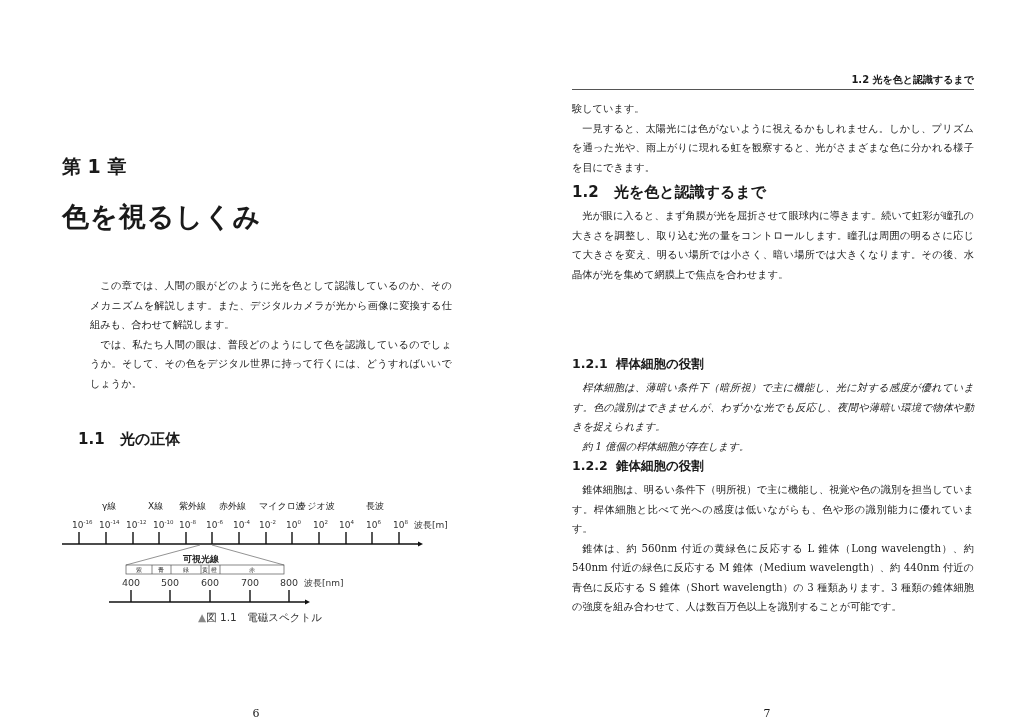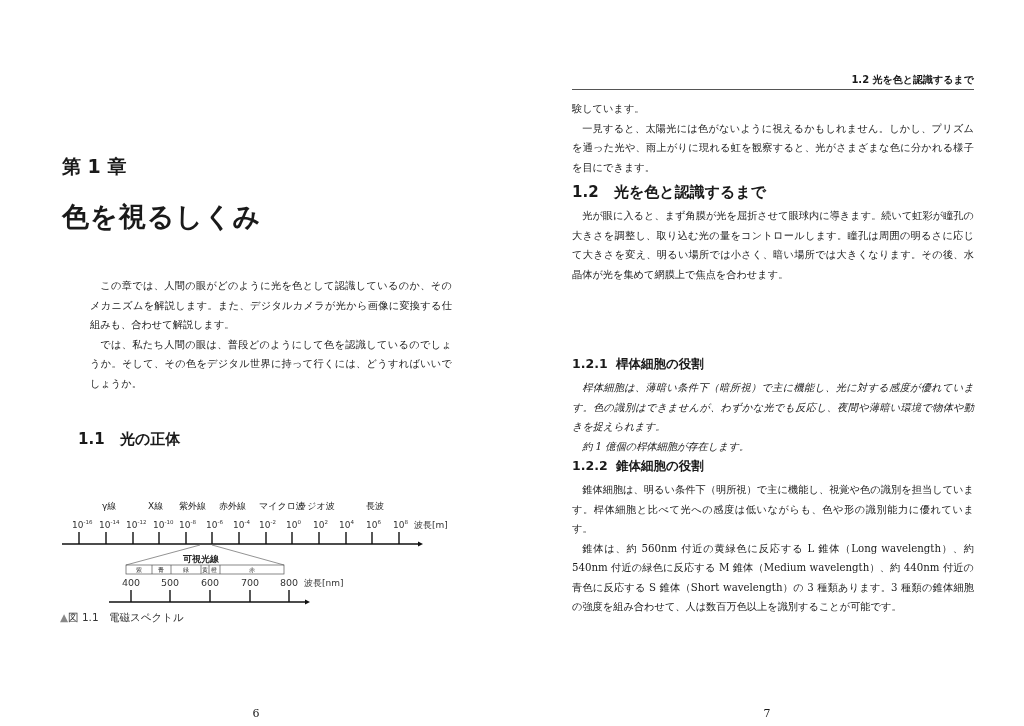--- a/index.html
+++ b/index.html
@@ -22,21 +22,21 @@
   .sec-heading .num { display: inline-block; width: 42px; }
   .subsec-heading { position: absolute; font-weight: bold; font-size: 12.5px; }
   .subsec-heading .num { display: inline-block; width: 44px; }
 
   .page-number { position: absolute; top: 663px; font-size: 11px; width: 40px; text-align: center; }
 
   .running-head { position: absolute; left: 60px; top: 29px; width: 402px; text-align: right; font-size: 10px; font-weight: bold; border-bottom: 1px solid #555; padding-bottom: 2px; }
 
   .figure { position: absolute; left: 60px; top: 452px; width: 400px; height: 130px; }
   .figure svg { display: block; }
-  .fig-caption { position: absolute; left: 0; width: 400px; top: 115px; font-size: 10.5px; color: #333; }
+  .fig-caption { position: absolute; left: 0; width: 400px; top: 115px; text-align: center; font-size: 10.5px; color: #333; }
   .fig-caption .tri { color: #888; }
 </style>
 </head>
 <body>
 
 <div class="page page-left">
   <div class="chapter-num sans">第 1 章</div>
   <div class="chapter-title sans">色を視るしくみ</div>
 
   <div class="para-block intro serif">

